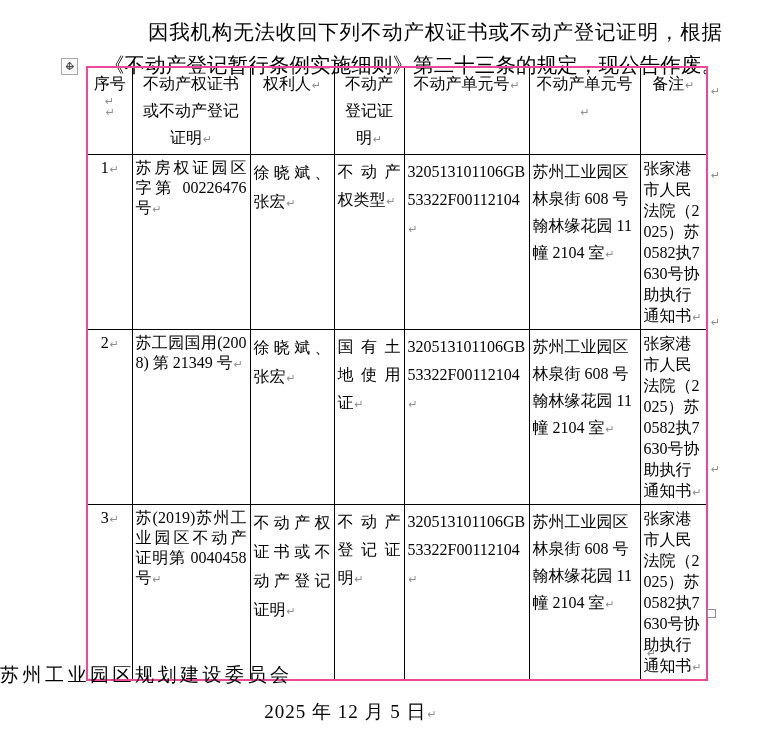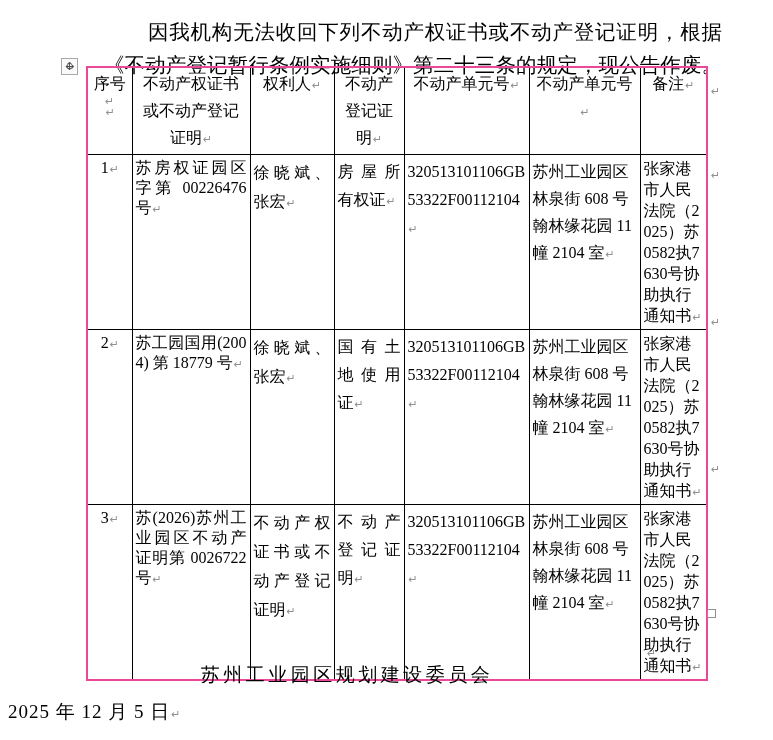--- a/index.html
+++ b/index.html
@@ -56,26 +56,26 @@
   .c-unit{line-height:28px;font-size:15px;word-break:break-all;}
   .c-loc{line-height:27px;word-break:break-all;}
   .c-rem{line-height:21px;font-size:15px;word-break:break-all;padding-left:2px;padding-right:2px;}
   
   .resize-handle{
     position:absolute;left:707px;top:609px;width:7px;height:7px;
     border:1px solid #8f8f8f;background:#fff;cursor:nwse-resize;
   }
   
   .footer-org{
-    position:absolute;left:0;top:662px;width:694px;text-align:center;
+    position:absolute;left:0;top:662px;width:694px;text-align:left;
     font-size:19px;letter-spacing:3.5px;
   }
   .footer-date{
-    position:absolute;left:0;top:699px;width:702px;text-align:left;
-    font-size:19px;letter-spacing:1px;margin-left:8px;
+    position:absolute;left:0;top:699px;width:702px;text-align:center;
+    font-size:19px;letter-spacing:1px;
   }
 </style>
 </head>
 <body>
 
 <div class="move-handle">
   <span>↔</span>
   <span>↕</span>
 </div>
 
@@ -98,37 +98,37 @@
     <th><span>权利人</span><span class="mark">↵</span></th>
     <th><span>不动产登记证明</span><span class="mark">↵</span></th>
     <th><span>不动产单元号</span><span class="mark">↵</span></th>
     <th><span>不动产单元号</span><span class="mark">↵</span></th>
     <th><span>备注</span><span class="mark">↵</span></th>
   </tr>
   <tr class="r-1">
     <td class="c-index"><span>1</span><span class="mark">↵</span></td>
     <td class="c-cert"><span>苏房权证园区字第 00226476 号</span><span class="mark">↵</span></td>
     <td class="c-holder"><span>徐晓斌、张宏</span><span class="mark">↵</span></td>
-    <td class="c-type"><span>房屋所有权证</span><span class="mark">↵</span></td>
+    <td class="c-type"><span>不动产权类型</span><span class="mark">↵</span></td>
     <td class="c-unit"><span>320513101106GB53322F00112104</span><span class="mark">↵</span></td>
     <td class="c-loc"><span>苏州工业园区林泉街 608 号翰林缘花园 11 幢 2104 室</span><span class="mark">↵</span></td>
     <td class="c-rem"><span>张家港市人民法院（2025）苏0582执7630号协助执行通知书</span><span class="mark">↵</span></td>
   </tr>
   <tr class="r-2">
     <td class="c-index"><span>2</span><span class="mark">↵</span></td>
-    <td class="c-cert"><span>苏工园国用(2004) 第 18779 号</span><span class="mark">↵</span></td>
+    <td class="c-cert"><span>苏工园国用(2008) 第 21349 号</span><span class="mark">↵</span></td>
     <td class="c-holder"><span>徐晓斌、张宏</span><span class="mark">↵</span></td>
     <td class="c-type"><span>国有土地使用证</span><span class="mark">↵</span></td>
     <td class="c-unit"><span>320513101106GB53322F00112104</span><span class="mark">↵</span></td>
     <td class="c-loc"><span>苏州工业园区林泉街 608 号翰林缘花园 11 幢 2104 室</span><span class="mark">↵</span></td>
     <td class="c-rem"><span>张家港市人民法院（2025）苏0582执7630号协助执行通知书</span><span class="mark">↵</span></td>
   </tr>
   <tr class="r-3">
     <td class="c-index"><span>3</span><span class="mark">↵</span></td>
-    <td class="c-cert"><span>苏(2026)苏州工业园区不动产证明第 0026722 号</span><span class="mark">↵</span></td>
+    <td class="c-cert"><span>苏(2019)苏州工业园区不动产证明第 0040458 号</span><span class="mark">↵</span></td>
     <td class="c-holder"><span>不动产权证书或不动产登记证明</span><span class="mark">↵</span></td>
     <td class="c-type"><span>不动产登记证明</span><span class="mark">↵</span></td>
     <td class="c-unit"><span>320513101106GB53322F00112104</span><span class="mark">↵</span></td>
     <td class="c-loc"><span>苏州工业园区林泉街 608 号翰林缘花园 11 幢 2104 室</span><span class="mark">↵</span></td>
     <td class="c-rem"><span>张家港市人民法院（2025）苏0582执7630号协助执行通知书</span><span class="mark">↵</span></td>
   </tr>
 </tbody>
   </table>
 
 <span class="mark floating-mark" style="left:710px;top:86px;">↵</span>

